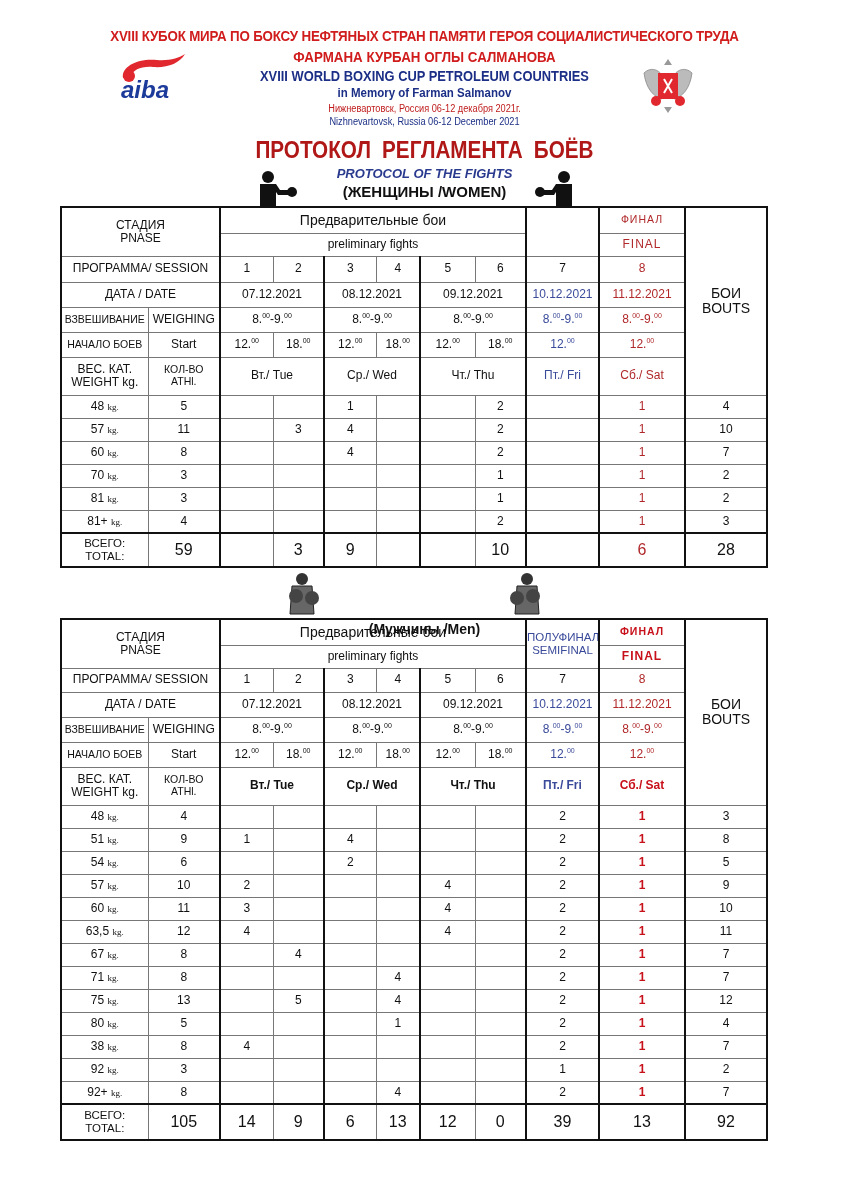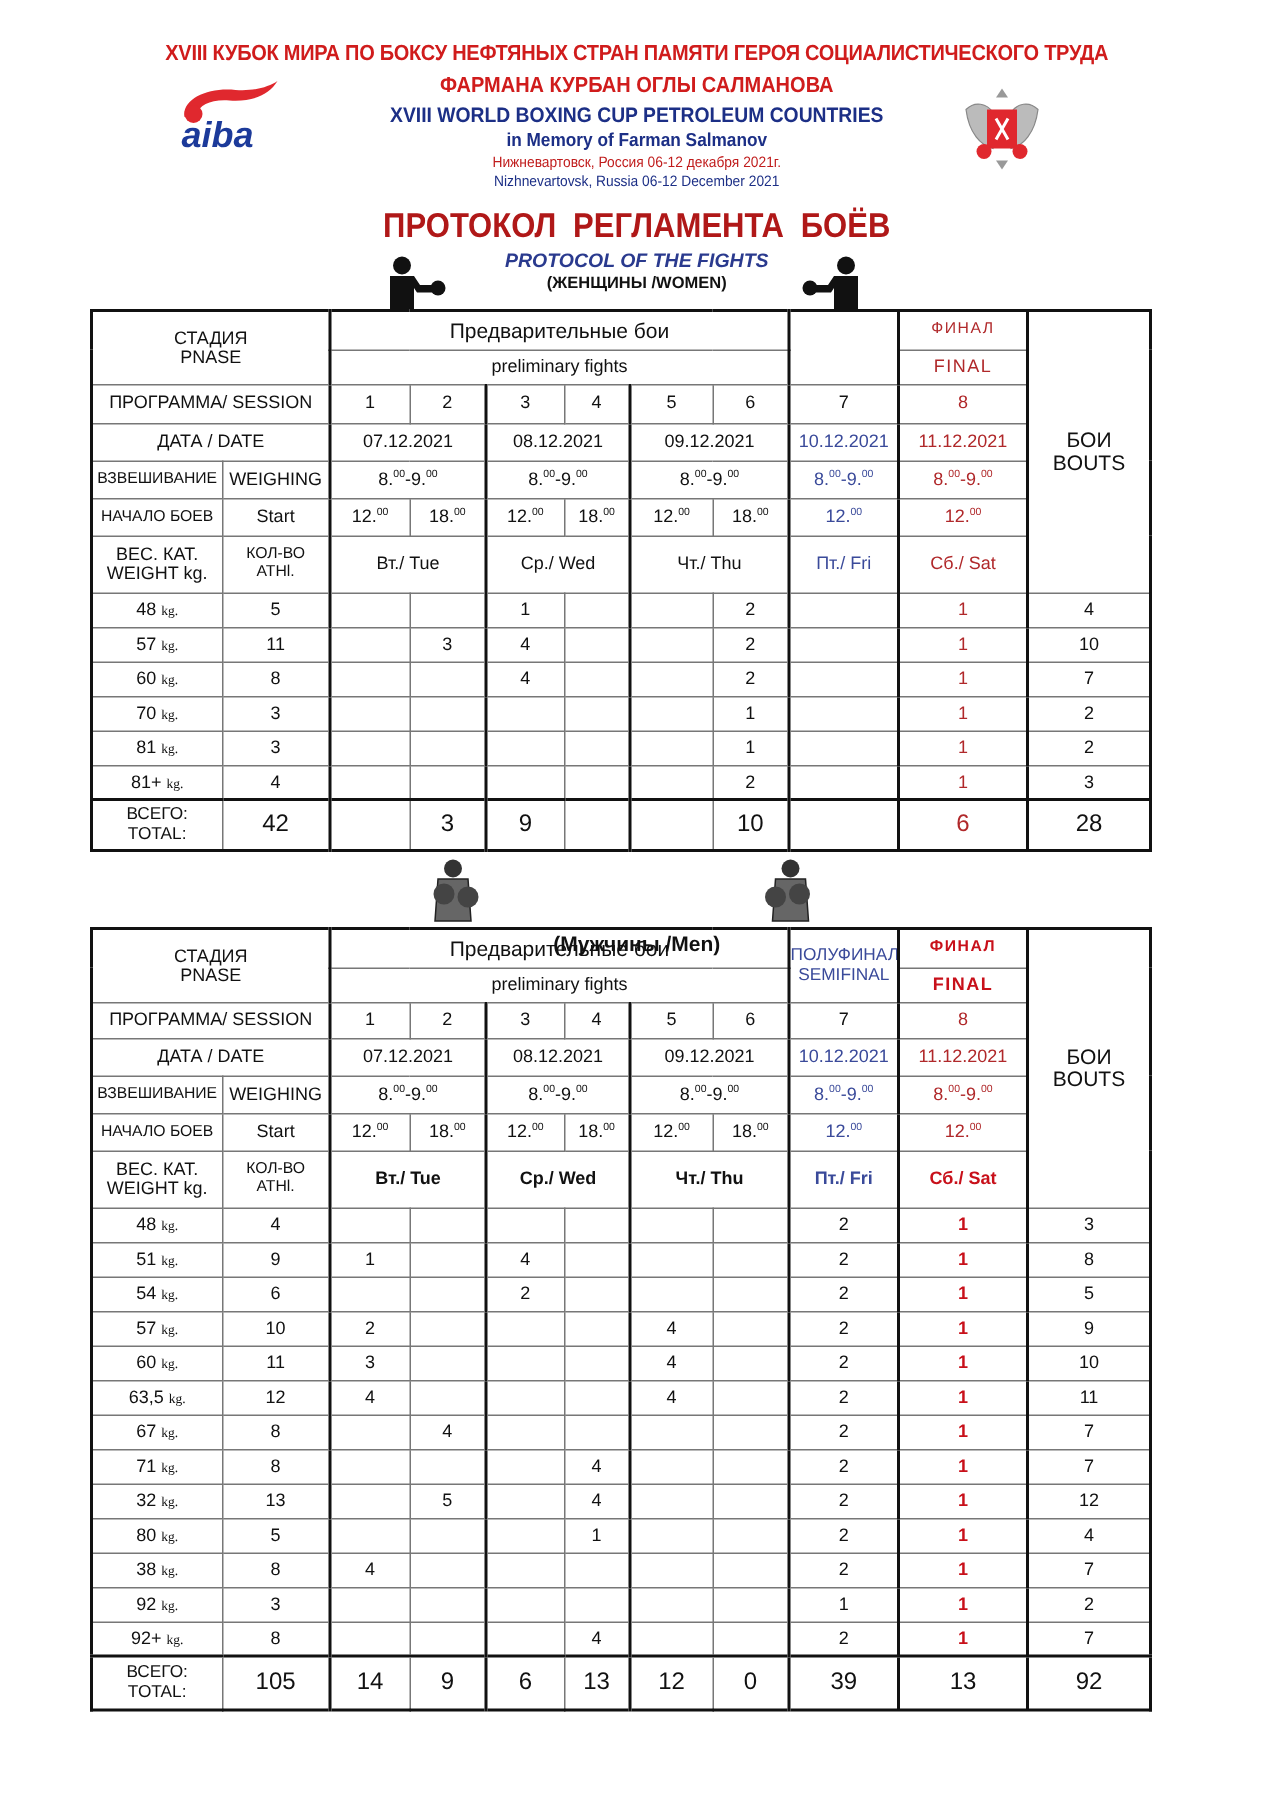--- a/index.html
+++ b/index.html
@@ -7,21 +7,21 @@
          font-family:"Liberation Sans", sans-serif; color:#111; }
   .hdr-line { position:absolute; left:0; width:849px; text-align:center; white-space:nowrap; }
   .h1 { top:28px; font-size:14.5px; font-weight:bold; color:#d01c1c; letter-spacing:-0.2px; transform:scaleX(0.92); }
   .h2 { top:49px; font-size:14.5px; font-weight:bold; color:#d01c1c; transform:scaleX(0.92); }
   .h3 { top:68px; font-size:14px; font-weight:bold; color:#1c2f86; transform:scaleX(0.92); }
   .h4 { top:86px; font-size:12.5px; font-weight:bold; color:#1c2f86; transform:scaleX(0.92); }
   .h5 { top:103px; font-size:10px; color:#c01c1c; transform:scaleX(0.92); }
   .h6 { top:116px; font-size:10px; color:#1c2f86; transform:scaleX(0.92); }
   .title { top:137px; font-size:23px; font-weight:bold; color:#b01818; transform:scaleX(0.9); word-spacing:6px; }
   .subtitle { top:166px; font-size:13px; font-weight:bold; font-style:italic; color:#2a3a8e; }
-  .gender { top:183px; font-size:11px; font-weight:bold; color:#111; }
+  .gender { top:183px; font-size:15px; font-weight:bold; color:#111; }
   .men-title { top:591px; font-size:14px; font-weight:bold; color:#111;margin-top:30px; }
 
   .logo-aiba { position:absolute; left:117px; top:54px; width:72px; height:48px; }
   .logo-emblem { position:absolute; left:640px; top:55px; width:56px; height:60px; }
   .boxer { position:absolute; }
 
   table.proto { position:absolute; left:60px; border-collapse:collapse; table-layout:fixed; width:706px; }
   table.proto td { border:1px solid #777; text-align:center; vertical-align:middle; padding:0;
                    font-size:12px; line-height:1.1; overflow:hidden; white-space:nowrap; }
   table.proto { border:2px solid #111; }
@@ -240,21 +240,21 @@
         <td class="thickL"></td>
         <td class=""></td>
         <td class="thickL"></td>
         <td class="">2</td>
         <td class="thickL thickR"></td>
         <td class="red">1</td>
         <td class="thickL">3</td>
       </tr>
       <tr class="thickT" style="height: 34px;">
         <td class="hdrwrap thickT" style="font-size: 11.5px;"><span>ВСЕГО:</span><br><span>TOTAL:</span></td>
-        <td class="thickR thickT xbig">42</td>
+        <td class="thickR thickT xbig">59</td>
         <td class="thickT xbig"></td>
         <td class="thickT xbig">3</td>
         <td class="thickL thickT xbig">9</td>
         <td class="thickT xbig"></td>
         <td class="thickL thickT xbig"></td>
         <td class="thickT xbig">10</td>
         <td class="thickL thickR thickT xbig"></td>
         <td class="red thickT xbig">6</td>
         <td class="thickL thickT xbig">28</td>
       </tr>
@@ -454,21 +454,21 @@
         <td class=""></td>
         <td class="thickL"></td>
         <td class="">4</td>
         <td class="thickL"></td>
         <td class=""></td>
         <td class="thickL thickR">2</td>
         <td class="redb">1</td>
         <td class="thickL">7</td>
       </tr>
       <tr style="height: 23px;">
-        <td><span>32</span> <span class="kg">kg.</span></td>
+        <td><span>75</span> <span class="kg">kg.</span></td>
         <td class="thickR">13</td>
         <td class=""></td>
         <td class="">5</td>
         <td class="thickL"></td>
         <td class="">4</td>
         <td class="thickL"></td>
         <td class=""></td>
         <td class="thickL thickR">2</td>
         <td class="redb">1</td>
         <td class="thickL">12</td>

